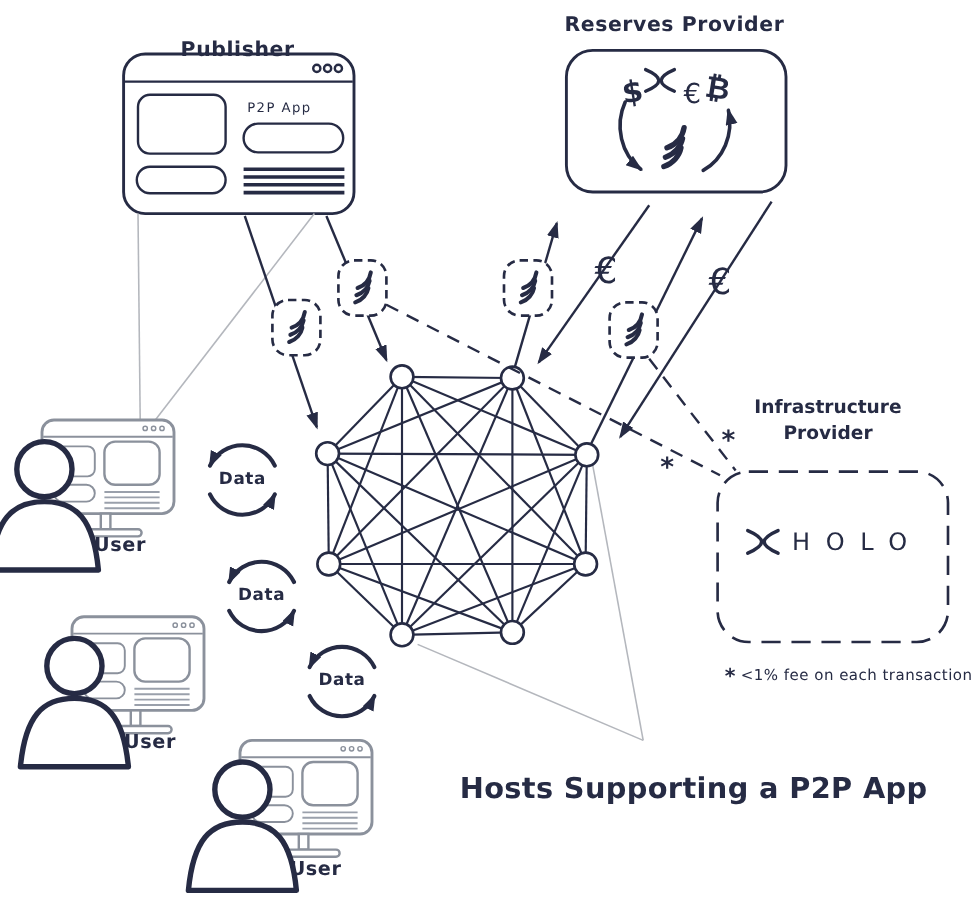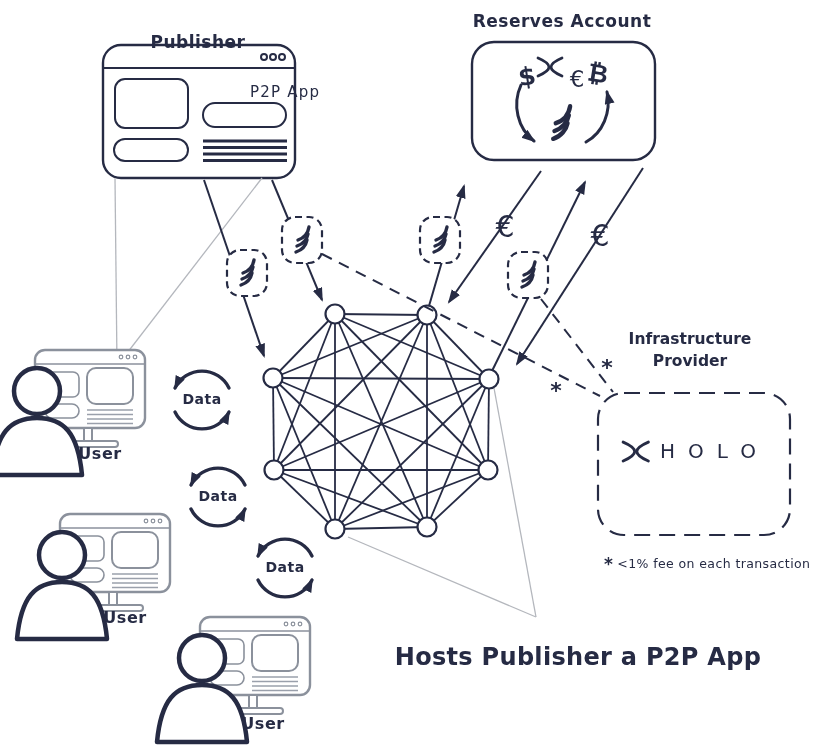--- a/index.html
+++ b/index.html
@@ -4,21 +4,21 @@
 <style>
   html,body{margin:0;padding:0;background:#fff;}
   #canvas{position:relative;width:814px;height:756px;background:#fff;overflow:hidden;
           font-family:"DejaVu Sans","Liberation Sans",sans-serif;color:#262b44;}
   #diagram-svg{position:absolute;left:0;top:0;}
   .lbl{position:absolute;white-space:nowrap;color:#262b44;}
   .ctr{transform:translateX(-50%);text-align:center;}
   .title{font-size:17px;font-weight:700;letter-spacing:.5px;}
   .infra-title{font-size:15.5px;font-weight:700;line-height:22px;}
   .caption{font-size:24px;font-weight:700;letter-spacing:.3px;}
-  .app-label{font-size:15px;letter-spacing:1.2px;margin-left:44px;}
+  .app-label{font-size:11px;letter-spacing:1.2px;}
   .data-label{font-size:14px;font-weight:600;letter-spacing:.5px;}
   .user-label{font-size:16px;font-weight:700;letter-spacing:.5px;}
   .euro-flow{font-size:30px;font-weight:400;}
   .cur{font-weight:700;}
   .holo-letters{font-size:20px;font-weight:400;letter-spacing:13px;}
   .fee{font-size:12.5px;letter-spacing:.4px;margin-top:31px;}
   .fee .star{font-size:17px;font-weight:700;vertical-align:-2px;margin-right:4px;}
   .flow-star{font-size:22px;font-weight:700;}
 </style>
 </head>
@@ -185,21 +185,21 @@
   <use href="#data-cycle" transform="translate(202,400)"></use>
   <use href="#data-cycle" transform="translate(218,497)"></use>
   <use href="#data-cycle" transform="translate(285,568)"></use>
 
   <use href="#user-station" transform="translate(35,350)"></use>
   <use href="#user-station" transform="translate(60,514)"></use>
   <use href="#user-station" transform="translate(200,617)"></use>
 </svg>
 
 <div class="lbl ctr title" style="left:198px;top:32px;">Publisher</div>
-<div class="lbl ctr title" style="left:562px;top:11px;">Reserves Account</div>
+<div class="lbl ctr title" style="left:562px;top:11px;">Reserves Provider</div>
 <div class="lbl app-label" style="left:206px;top:83px;">P2P App</div>
 
 <div class="lbl ctr cur" style="left:527px;top:62px;font-size:25px;transform:translateX(-50%) rotate(-9deg);">$</div>
 <div class="lbl ctr" style="left:577px;top:66px;font-size:23px;">€</div>
 <div class="lbl ctr cur" style="left:598px;top:59px;font-size:25px;transform:translateX(-50%) rotate(9deg);">₿</div>
 
 <div class="lbl ctr euro-flow" style="left:505px;top:209px;">€</div>
 <div class="lbl ctr euro-flow" style="left:600px;top:218px;">€</div>
 
 <div class="lbl ctr flow-star" style="left:556px;top:378px;">*</div>
@@ -207,21 +207,21 @@
 
 <div class="lbl holo-letters" style="left:660px;top:439px;">HOLO</div>
 <div class="lbl ctr infra-title" style="left:690px;top:328px;">
   <div>Infrastructure</div>
   <div>Provider</div>
 </div>
 <div class="lbl fee" style="left:604px;top:523px;">
   <span class="star">*</span><span>&lt;1% fee on each transaction</span>
 </div>
 
-<div class="lbl ctr caption" style="left:578px;top:643px;">Hosts Publisher a P2P App</div>
+<div class="lbl ctr caption" style="left:578px;top:643px;">Hosts Supporting a P2P App</div>
 
 <div class="lbl ctr data-label" style="left:202px;top:391px;">Data</div>
 <div class="lbl ctr data-label" style="left:218px;top:488px;">Data</div>
 <div class="lbl ctr data-label" style="left:285px;top:559px;">Data</div>
 
 <div class="lbl ctr user-label" style="left:100px;top:444px;">User</div>
 <div class="lbl ctr user-label" style="left:125px;top:608px;">User</div>
 <div class="lbl ctr user-label" style="left:263px;top:714px;">User</div>
 
 </div>

